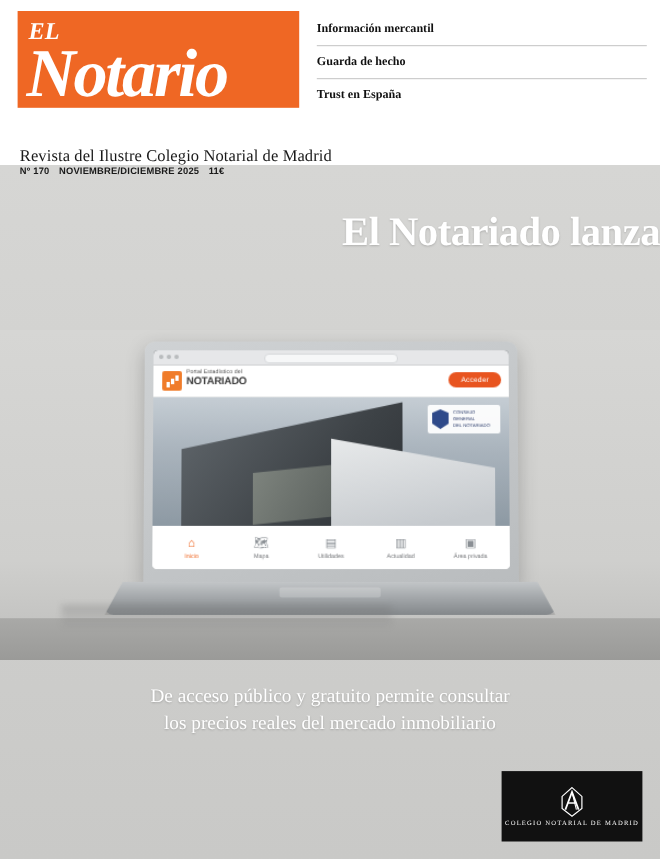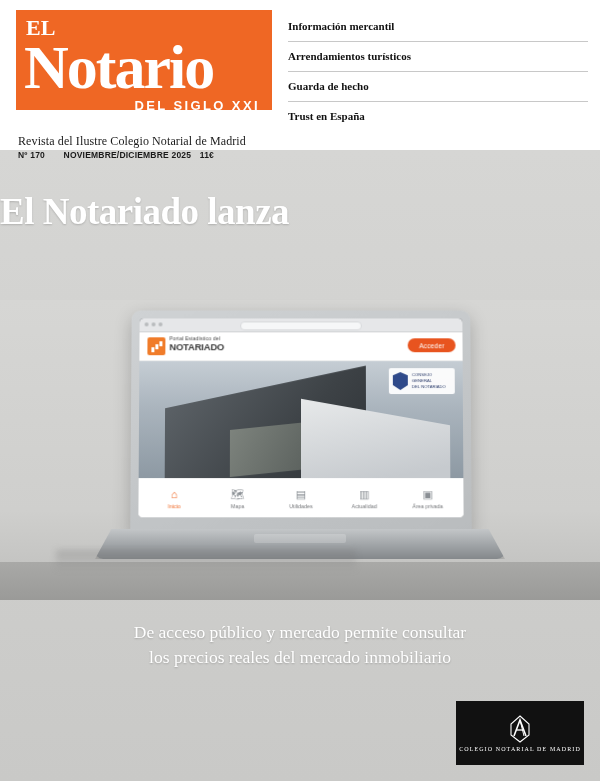--- a/index.html
+++ b/index.html
@@ -23,22 +23,23 @@
     position: absolute;
     left: 0; top: 0;
     width: 600px; height: 150px;
     background: #ffffff;
   }
 
   
   .masthead {
     position: absolute;
     left: 16px; top: 10px;
-    width: 256px; height: 100px;
+    width: 256px; height: 88px;
     background: #ef6724;
+    font-style: italic;
   }
   .masthead .el {
     position: absolute;
     left: 10px; top: 8px;
     color: #ffffff;
     font-family: "Liberation Serif", serif;
     font-weight: bold;
     font-size: 22px;
     line-height: 20px;
     letter-spacing: 0px;
@@ -82,41 +83,41 @@
     border-bottom: 1px solid #c8c8c8;
     white-space: nowrap;
   }
   .toc-item:last-child { border-bottom: none; }
 
   
   .sub-line1 {
     position: absolute;
     left: 18px; top: 134px;
     font-family: "Liberation Serif", serif;
-    font-size: 12px;
+    font-size: 15px;
     color: #1a1a1a;
     letter-spacing: 0.1px;
   }
   .sub-line2 {
     position: absolute;
     left: 18px; top: 150px;
     font-family: "Liberation Sans", sans-serif;
     font-weight: bold;
     font-size: 8.5px;
     color: #1a1a1a;
     letter-spacing: 0.2px;
   }
   .sub-line2 .price { margin-left: 6px; }
 
   
   .headline {
     position: absolute;
     left: 0; top: 190px;
     width: 600px;
-    text-align: left;
+    text-align: right;
     font-family: "Liberation Serif", serif;
     font-weight: bold;
     font-size: 37px;
     line-height: 43px;
     color: #ffffff;
     letter-spacing: -0.5px;
     text-shadow: 0 1px 2px rgba(0,0,0,0.18);
   }
   .headline .l2 { display: block; }
 
@@ -383,29 +384,28 @@
   <div class="masthead">
     <div class="el">
       <span>EL</span>
     </div>
     <div class="notario">Notario</div>
     <div class="siglo">DEL SIGLO XXI</div>
   </div>
 
   <div class="toc">
     <div class="toc-item">Información mercantil</div>
-    <div class="toc-item">Arrendamientos turísticos</div>
     <div class="toc-item">Guarda de hecho</div>
     <div class="toc-item">Trust en España</div>
   </div>
 
   <div class="sub-line1">Revista del Ilustre Colegio Notarial de Madrid</div>
   <div class="sub-line2">
     <span>Nº 170</span>
-    <span style="margin-left:16px">NOVIEMBRE/DICIEMBRE 2025</span>
+    <span style="margin-left:6px">NOVIEMBRE/DICIEMBRE 2025</span>
     <span class="price">11€</span>
   </div>
 
   <div class="headline">
     <span>El Notariado lanza</span>
   </div>
 
   <div class="scene">
     <div class="wall"></div>
     <div class="desk"></div>
@@ -475,21 +475,21 @@
 
       <div class="base">
         <div class="trackpad"></div>
       </div>
     </div>
 
     <div class="reflection"></div>
   </div>
 
   <div class="caption">
-    <span>De acceso público y mercado permite consultar</span>
+    <span>De acceso público y gratuito permite consultar</span>
     <span class="c2">los precios reales del mercado inmobiliario</span>
   </div>
 
   <div class="logo-box">
     <div class="emblem">
       <svg width="34" height="28" viewBox="0 0 34 28" xmlns="http://www.w3.org/2000/svg">
         <path d="M17 1 L26 9 L26 20 L17 27 L8 20 L8 9 Z" fill="none" stroke="#ffffff" stroke-width="1.1"></path>
         <path d="M11 21 L17 5 L23 21" fill="none" stroke="#ffffff" stroke-width="1.6"></path>
         <path d="M13.5 15 L20.5 15" stroke="#ffffff" stroke-width="1.3"></path>
         <path d="M17 5 L21 21" stroke="#ffffff" stroke-width="1"></path>

